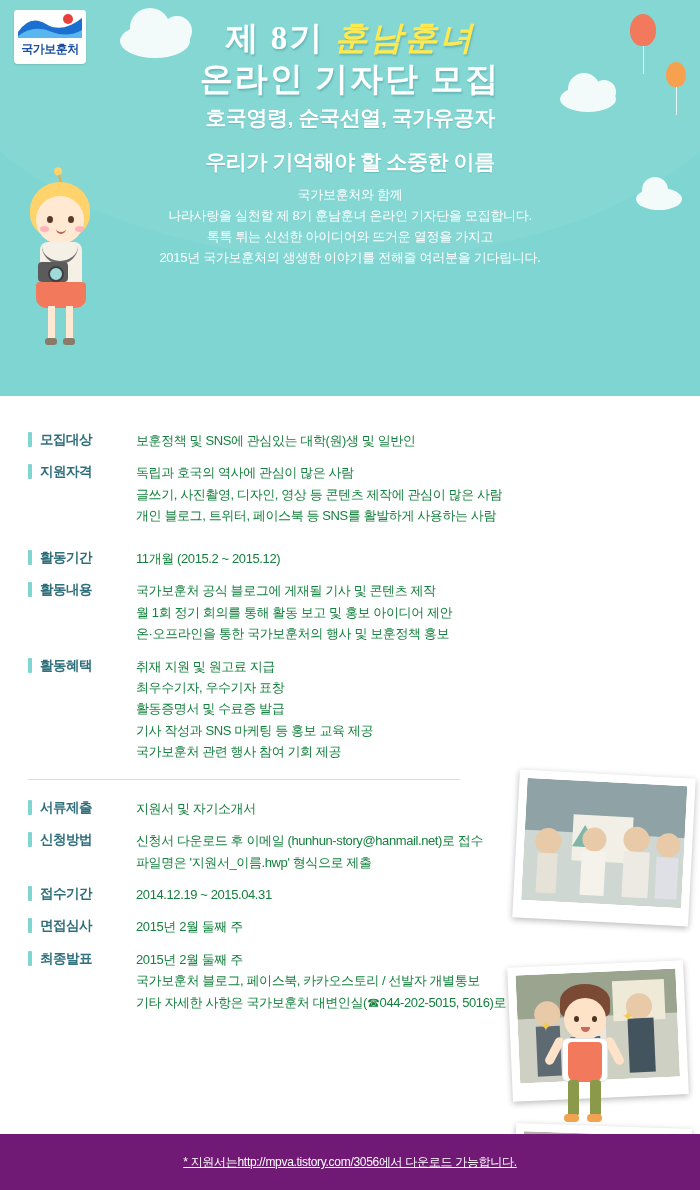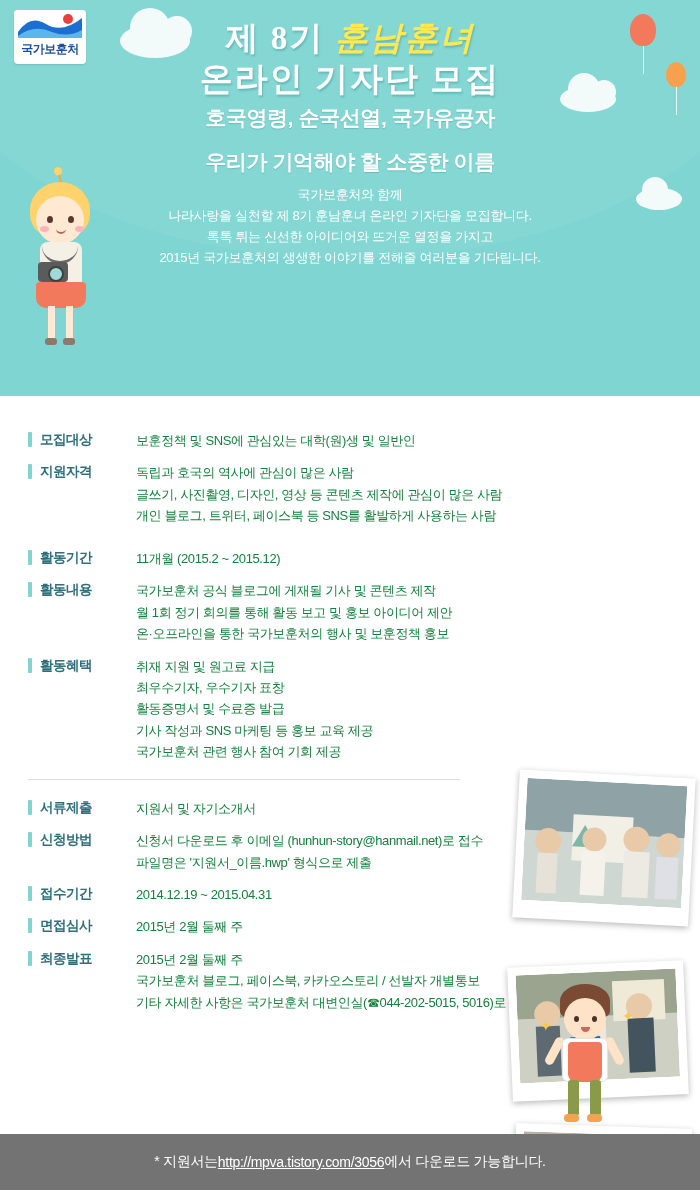--- a/index.html
+++ b/index.html
@@ -152,23 +152,23 @@
   .boy .leg.l { left:30px; } .boy .leg.r { left:52px; }
   .boy .shoe { position:absolute; width:15px; height:8px; background:#f2a34f; border-radius:4px; top:130px; }
   .boy .shoe.l { left:26px; } .boy .shoe.r { left:49px; }
   .boy .spark { position:absolute; color:#f7c948; font-size:14px; }
   .boy .spark.s1 { left:2px; top:34px; }
   .boy .spark.s2 { left:84px; top:24px; }
 
   
   .footer {
     position:absolute; left:0; bottom:0; width:100%; height:56px;
-    background:#737373; color:#ffffff;
+    background:#701a75; color:#ffffff;
     display:flex; align-items:center; justify-content:center;
-    font-size:14px; letter-spacing:-.3px;
+    font-size:12px; letter-spacing:-.3px;text-decoration:underline;
   }
   .footer a { color:#ffffff; text-decoration:underline; }
 </style>
 </head>
 <body>
 
 <div class="poster">
 
   <div class="header">
 

